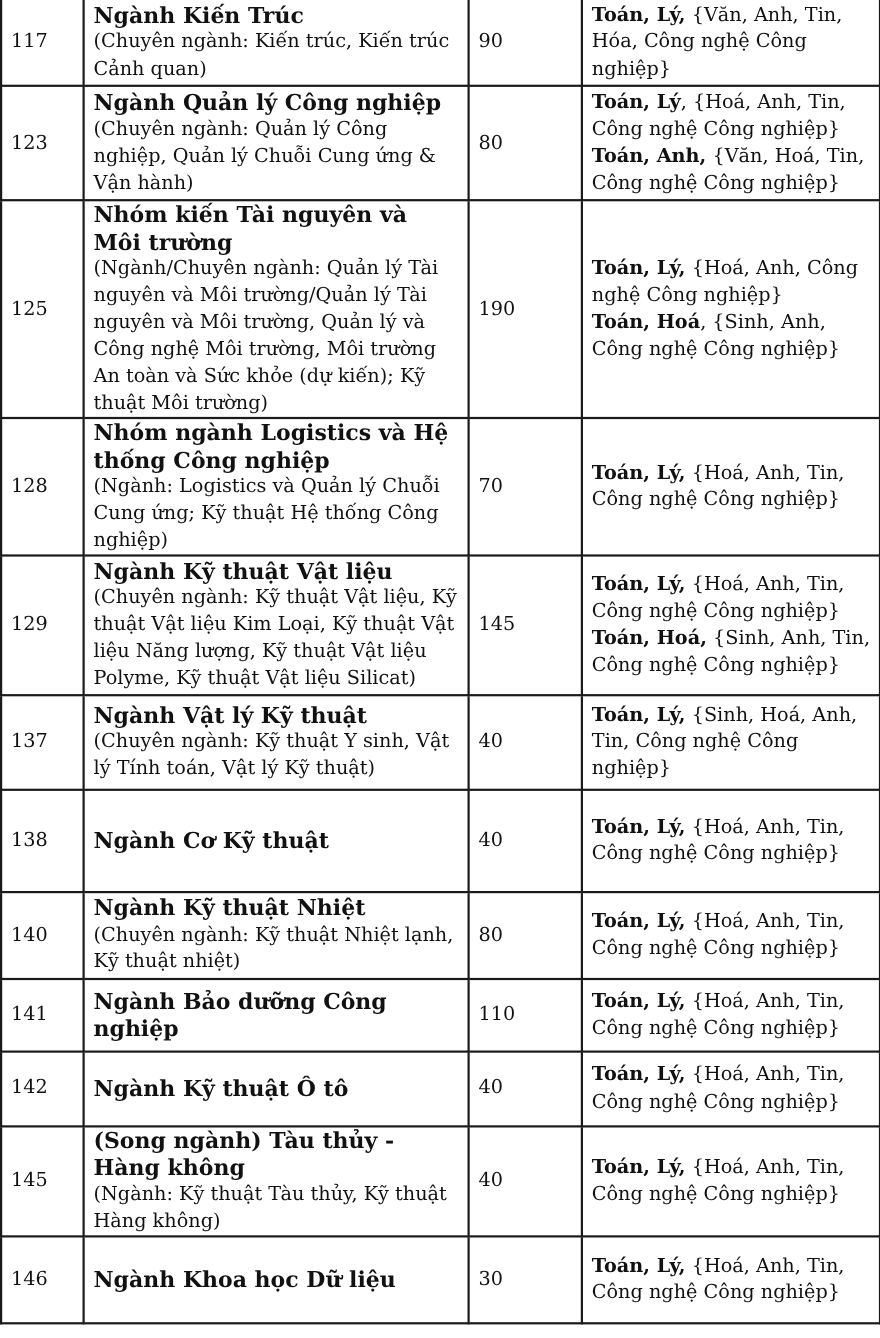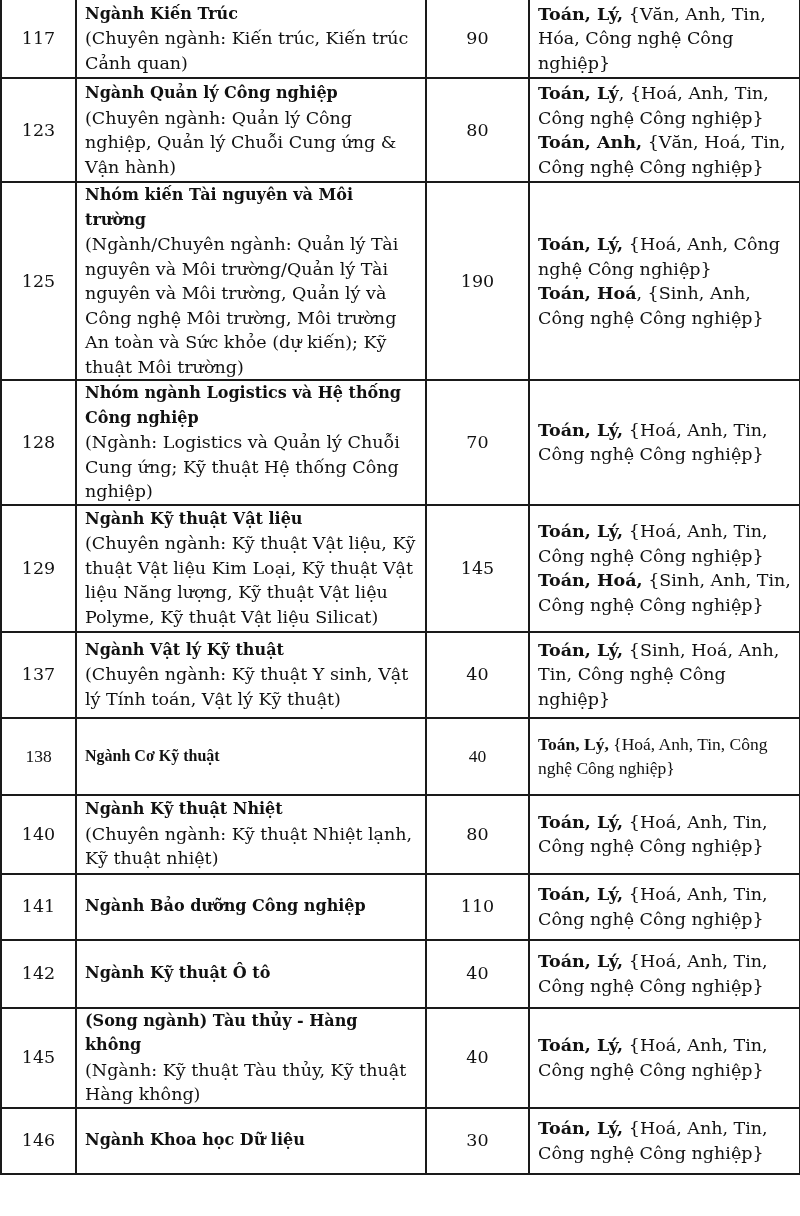--- a/index.html
+++ b/index.html
@@ -13,24 +13,24 @@
     border: 2px solid #1a1a1a;
     vertical-align: middle;
     padding: 0 8px;
     font-size: 17.5px;
     line-height: 24.5px;
   }
   col.c-code { width: 75px; }
   col.c-name { width: 350px; }
   col.c-quota { width: 103px; }
   col.c-combo { width: 271px; }
-  td.code, td.quota { text-align: center; }
+  td.code, td.quota { text-align: left; }
   td.name { padding-left: 9px; padding-right: 4px; }
   td.combo { padding-left: 11px; padding-right: 4px; }
-  .major-title { font-weight: bold; display: block; font-size: 16px; }
+  .major-title { font-weight: bold; display: block; font-size: 20px; }
   .major-sub { display: block; }
   .combo-line { display: block; }
   .combo-core { font-weight: bold; margin-top: 20px; }
 </style>
 </head>
 <body>
 
 <table class="admissions">
   <colgroup>
     <col class="c-code">
@@ -110,21 +110,21 @@
     <td class="name">
       <span class="major-title">Ngành Vật lý Kỹ thuật</span>
       <span class="major-sub">(Chuyên ngành: Kỹ thuật Y sinh, Vật lý Tính toán, Vật lý Kỹ thuật)</span>
     </td>
     <td class="quota">40</td>
     <td class="combo">
   <span class="combo-line"><span class="combo-core">Toán, Lý,</span><span> {Sinh, Hoá, Anh, Tin, Công nghệ Công nghiệp}</span></span>
 </td>
   </tr>
 
-  <tr style="height: 77px; font-family: Liberation Serif, serif;">
+  <tr style="height: 93px;">
     <td class="code">138</td>
     <td class="name">
       <span class="major-title">Ngành Cơ Kỹ thuật</span>
 
     </td>
     <td class="quota">40</td>
     <td class="combo">
   <span class="combo-line"><span class="combo-core">Toán, Lý,</span><span> {Hoá, Anh, Tin, Công nghệ Công nghiệp}</span></span>
 </td>
   </tr>
@@ -170,21 +170,21 @@
     <td class="name">
       <span class="major-title">(Song ngành) Tàu thủy - Hàng không</span>
       <span class="major-sub">(Ngành: Kỹ thuật Tàu thủy, Kỹ thuật Hàng không)</span>
     </td>
     <td class="quota">40</td>
     <td class="combo">
   <span class="combo-line"><span class="combo-core">Toán, Lý,</span><span> {Hoá, Anh, Tin, Công nghệ Công nghiệp}</span></span>
 </td>
   </tr>
 
-  <tr style="height: 66px;">
+  <tr style="height: 79px;">
     <td class="code">146</td>
     <td class="name">
       <span class="major-title">Ngành Khoa học Dữ liệu</span>
 
     </td>
     <td class="quota">30</td>
     <td class="combo">
   <span class="combo-line"><span class="combo-core">Toán, Lý,</span><span> {Hoá, Anh, Tin, Công nghệ Công nghiệp}</span></span>
 </td>
   </tr>

